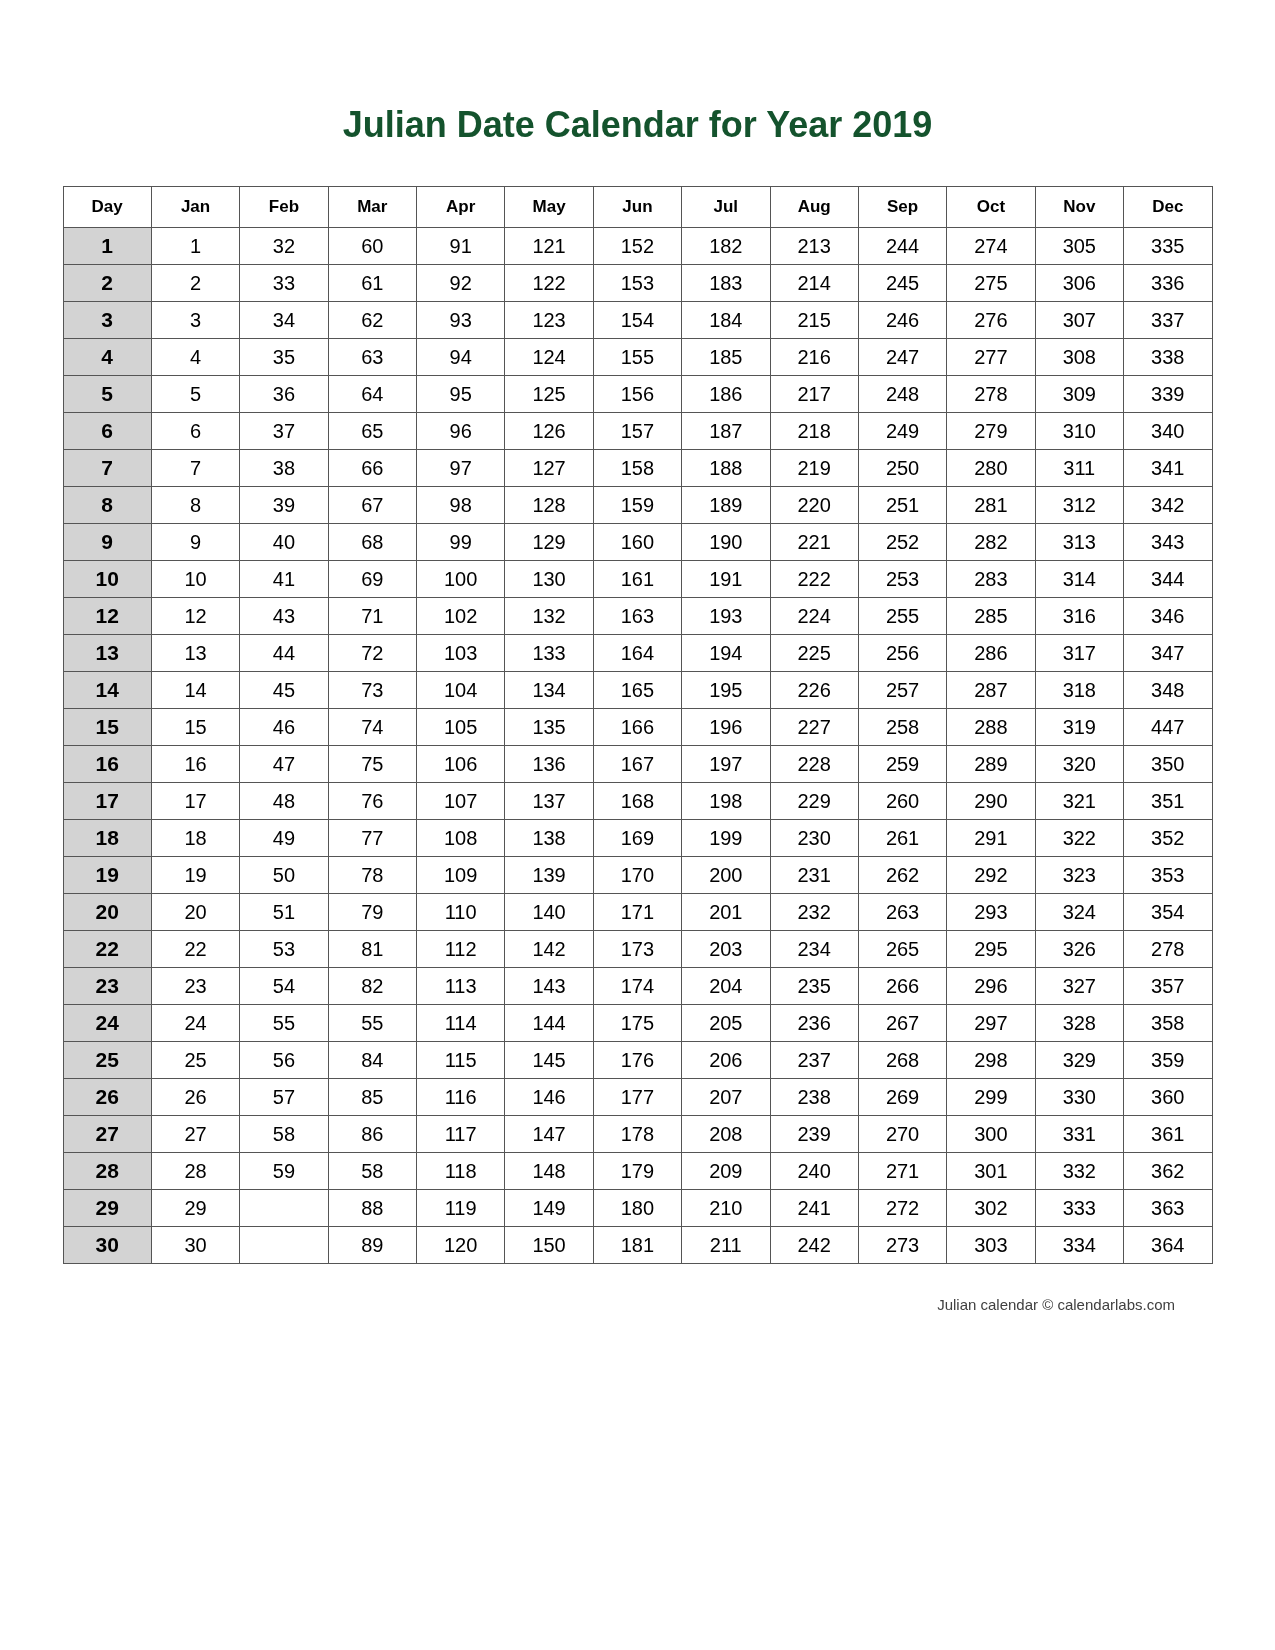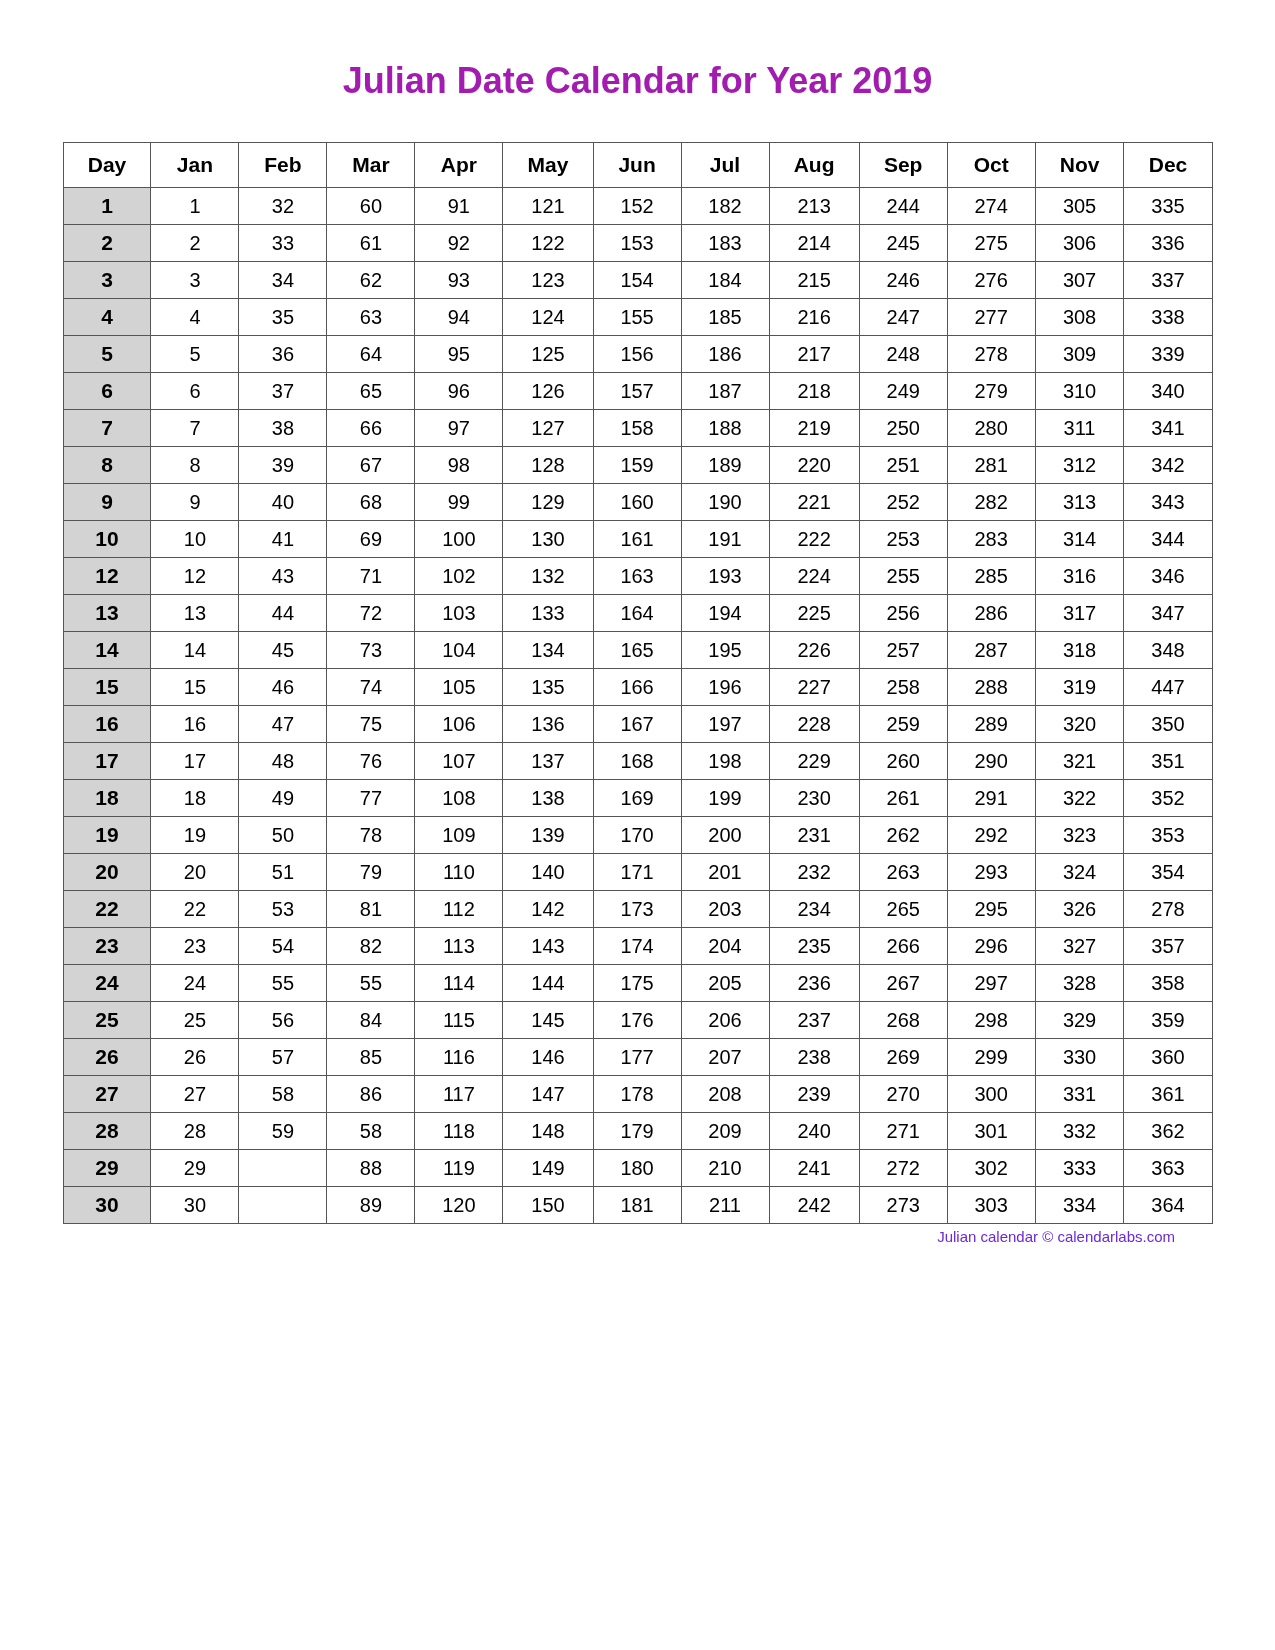--- a/index.html
+++ b/index.html
@@ -16,58 +16,59 @@
       display: flex;
       flex-direction: column;
       align-items: center;
       padding: 60px 40px 40px 40px;
     }
 
     h1 {
       font-size: 36px;
       font-weight: bold;
       margin-bottom: 40px;
-      color: #a21caf;
+      color: #14532d;
+      margin-top: 44px;
     }
 
     table {
       border-collapse: collapse;
       width: 1150px;
     }
 
     th, td {
       border: 1px solid #555;
       text-align: center;
       padding: 6px 4px;
       font-size: 20px;
       min-width: 72px;
     }
 
     thead th {
       background-color: #ffffff;
       font-weight: bold;
-      font-size: 21px;
+      font-size: 17px;
       padding: 10px 16px;
     }
 
     tbody tr td:first-child {
       background-color: #d3d3d3;
       font-weight: bold;
       font-size: 21px;
     }
 
     tbody tr td {
       background-color: #ffffff;
       color: #000;
     }
 
     .footer {
-      margin-top: 4px;
+      margin-top: 32px;
       font-size: 15px;
-      color: #6d28d9;
+      color: #404040;
       align-self: flex-end;
       margin-right: 60px;
     }
   </style>
 </head>
 <body>
 
 <h1>Julian Date Calendar for Year 2019</h1>
 
 <table>

